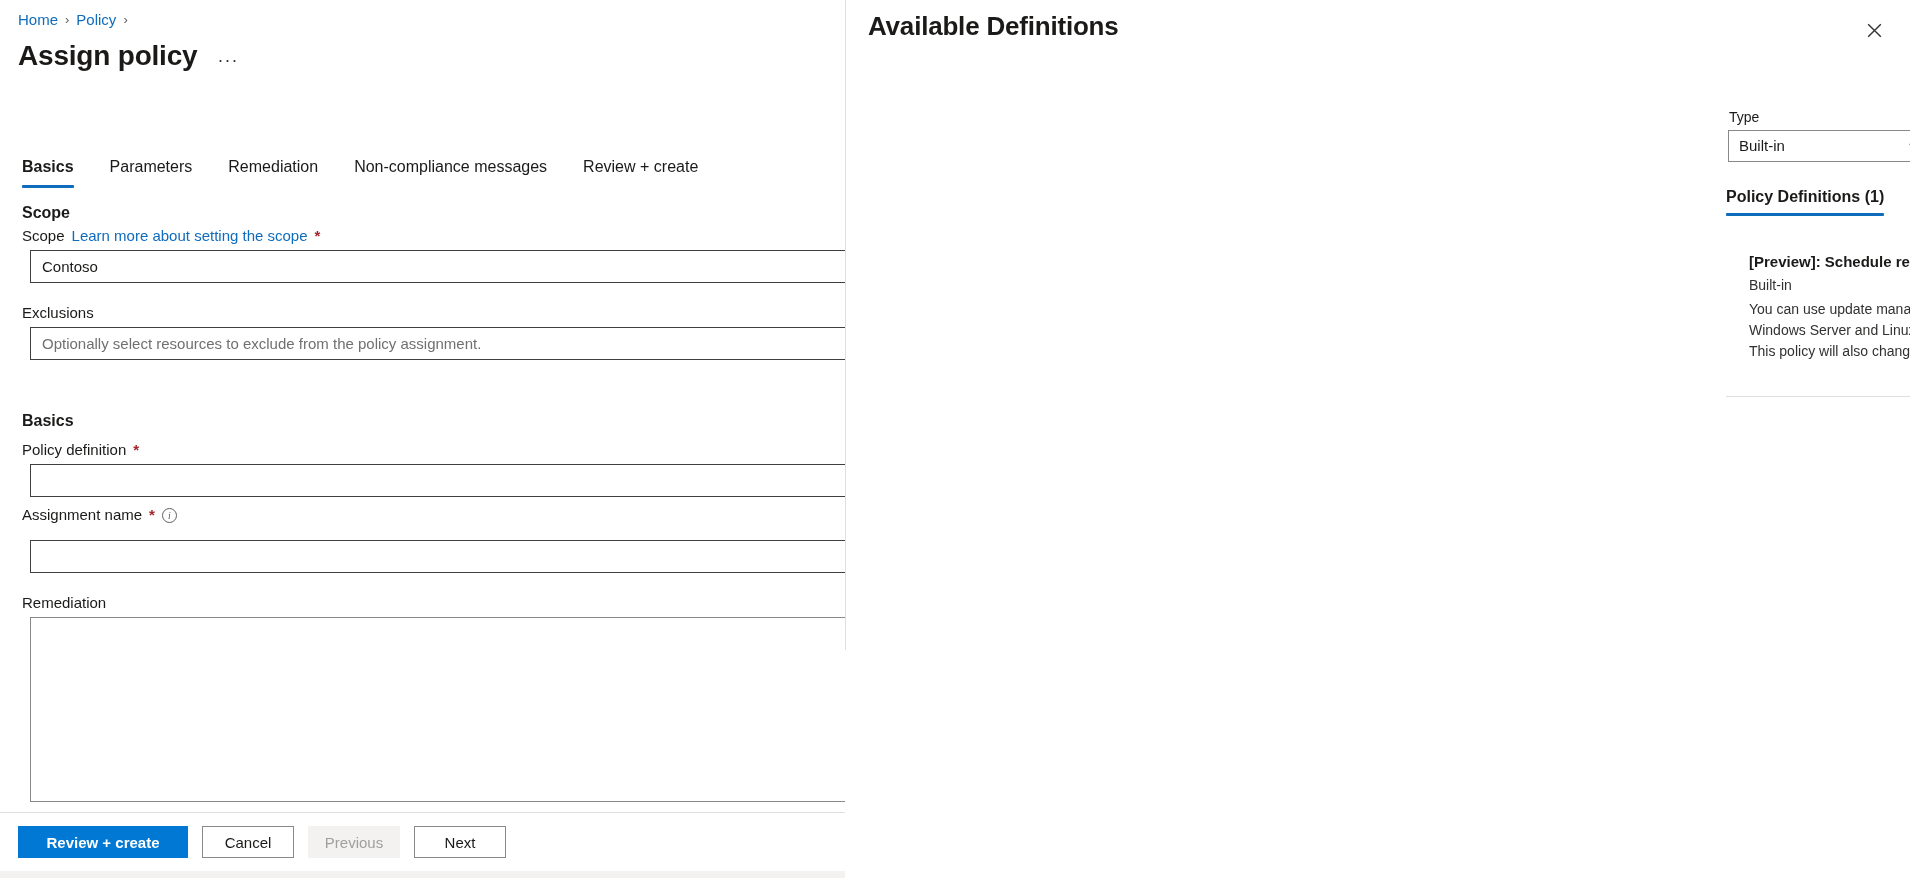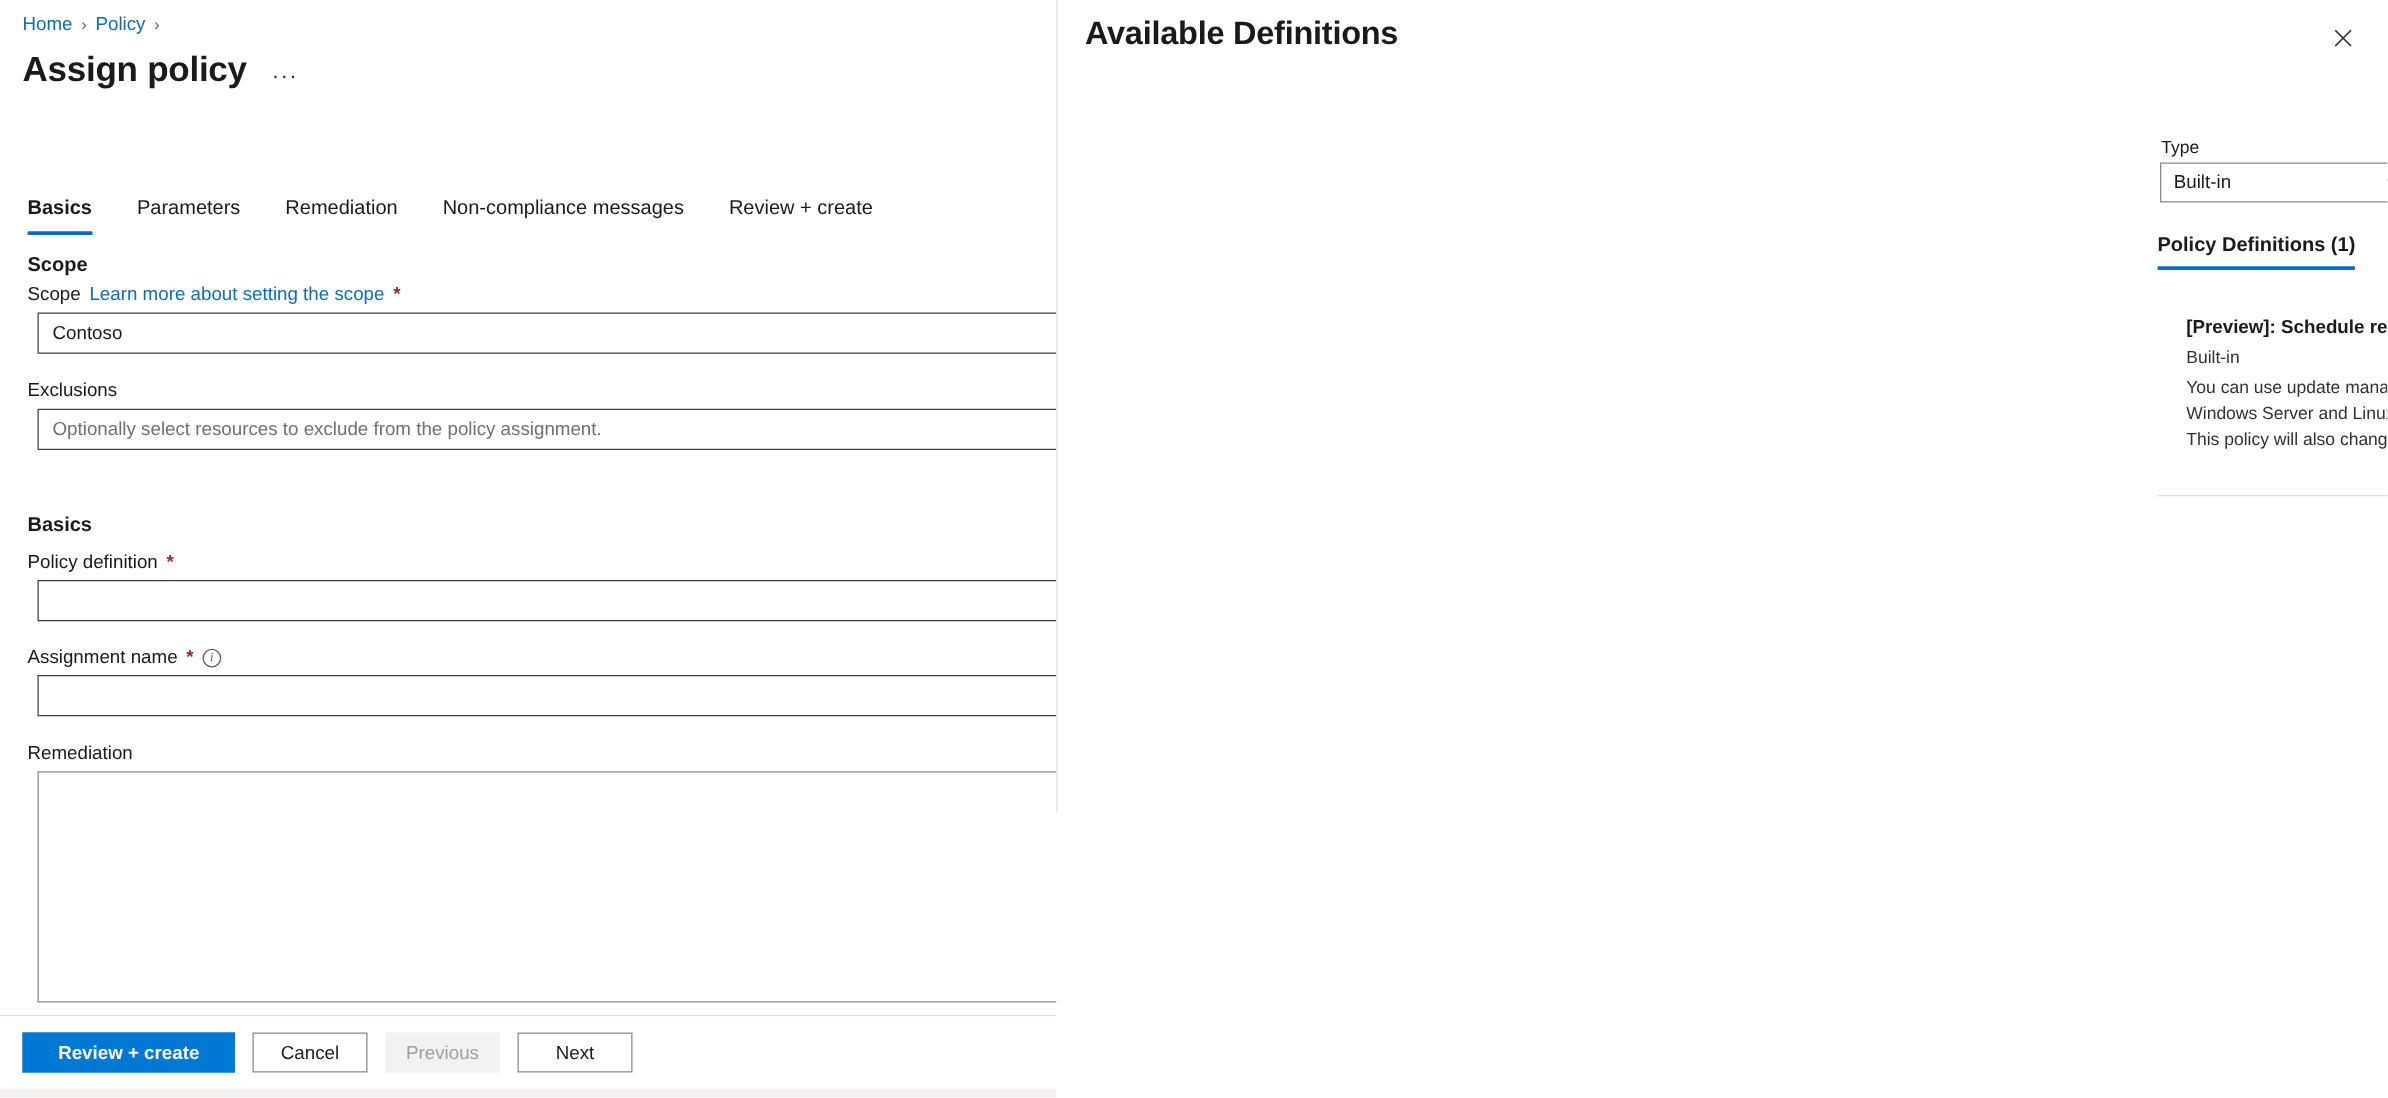--- a/index.html
+++ b/index.html
@@ -266,21 +266,21 @@
       <input class="txt-input" style="top: 327px;" placeholder="Optionally select resources to exclude from the policy assignment.">
 
       <div class="section-head" style="top:410px;">Basics</div>
 
       <div class="field-label" style="top:440px;">
         <span>Policy definition</span>
         <span class="req">*</span>
       </div>
       <input class="txt-input" style="top: 464px;" value="">
 
-      <div class="field-label" style="top:516px;">
+      <div class="field-label" style="top:505px;">
         <span>Assignment name</span>
         <span class="req">*</span>
         <span class="info-icon">i</span>
       </div>
       <input class="txt-input" style="top: 540px;" value="">
 
       <div class="field-label" style="top:593px;">
         <span>Remediation</span>
       </div>
       <textarea class="txt-area" style="top: 617px;"></textarea>

